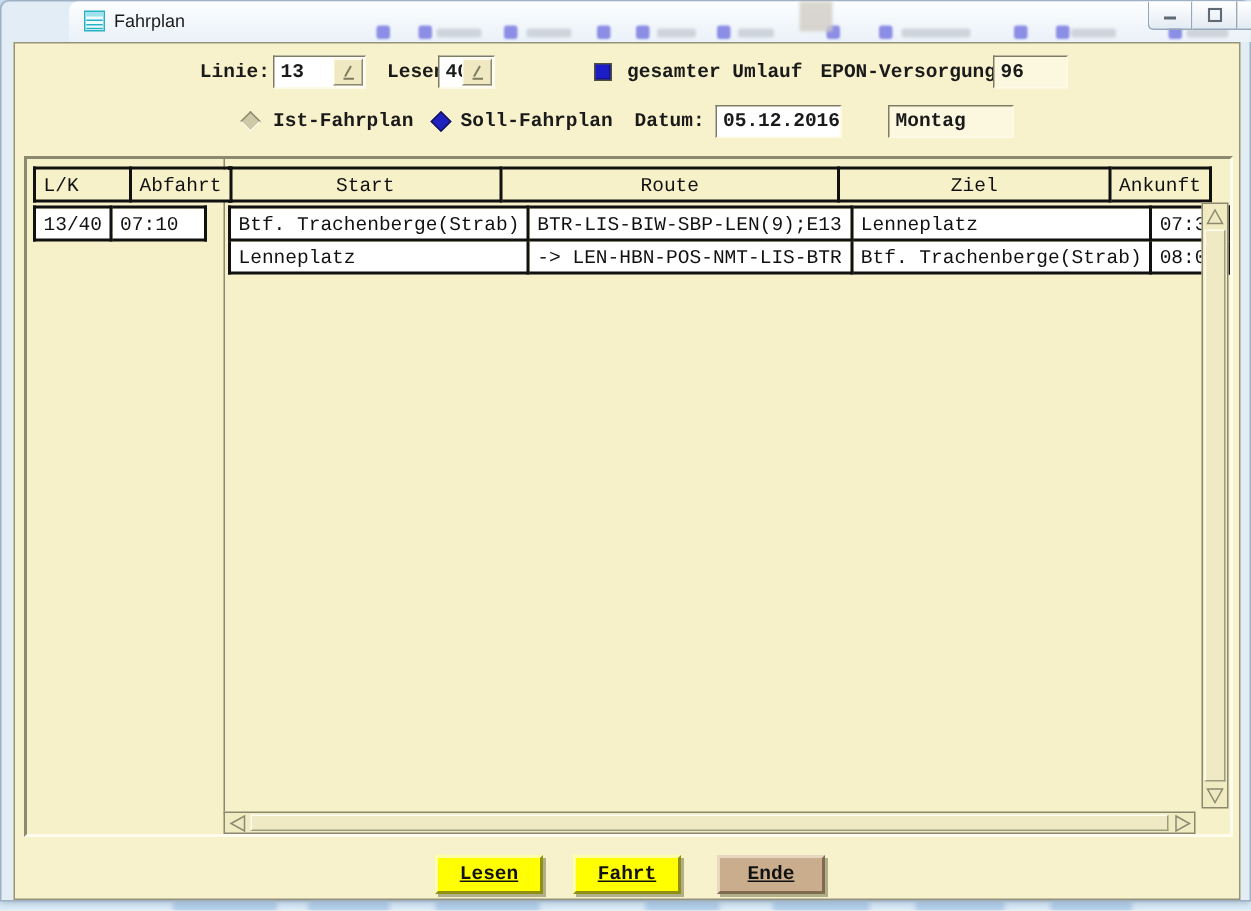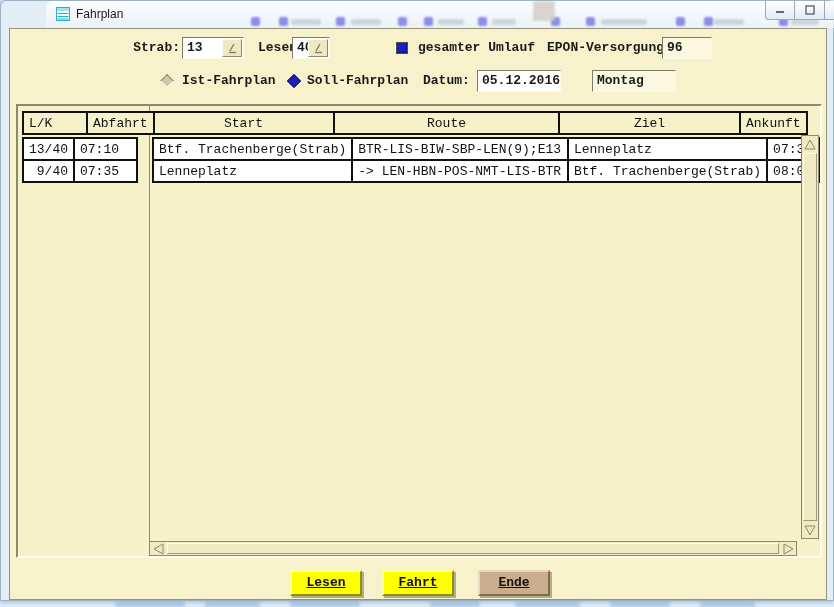--- a/index.html
+++ b/index.html
@@ -148,21 +148,21 @@
           <svg width="12" height="12" viewBox="0 0 12 12">
             <path d="M2.5 2.5 L9.5 9.5 M9.5 2.5 L2.5 9.5" stroke="#5f6a75" stroke-width="1.8"></path>
           </svg>
         </div>
       </div>
     </div>
   </div>
 
   <div class="client">
 
-    <span class="lbl" style="left:120px;top:11px;width:50px;text-align:right">Strab:</span>
+    <span class="lbl" style="left:120px;top:11px;width:50px;text-align:right">Linie:</span>
     <div class="field" style="left:172px;top:8px;width:62px">
       <span>13</span>
       <span class="combo-btn">
         <svg width="10" height="11" viewBox="0 0 10 11">
           <path d="M7 1 L3 8" stroke="#7c7b60" stroke-width="1.3" fill="none"></path>
           <path d="M2 9.5 L9 9.5" stroke="#7c7b60" stroke-width="1.3"></path>
         </svg>
       </span>
     </div>
 
@@ -221,24 +221,20 @@
         </tr>
       </tbody>
         </table>
 
       <table class="grid body" style="left:4px;top:31px">
         <tbody>
             <tr>
           <td class="ta-r" style="width:40px">13/40</td>
           <td style="width:63px">07:10</td>
         </tr>
-        <tr>
-          <td class="ta-r">9/40</td>
-          <td>07:35</td>
-        </tr>
       </tbody>
         </table>
 
       <table class="grid body" style="left:134px;top:31px">
         <tbody>
             <tr>
           <td style="width:181px">Btf. Trachenberge(Strab)</td>
           <td style="width:225px">BTR-LIS-BIW-SBP-LEN(9);E13</td>
           <td style="width:181px">Lenneplatz</td>
           <td style="width:62px">07:35</td>

